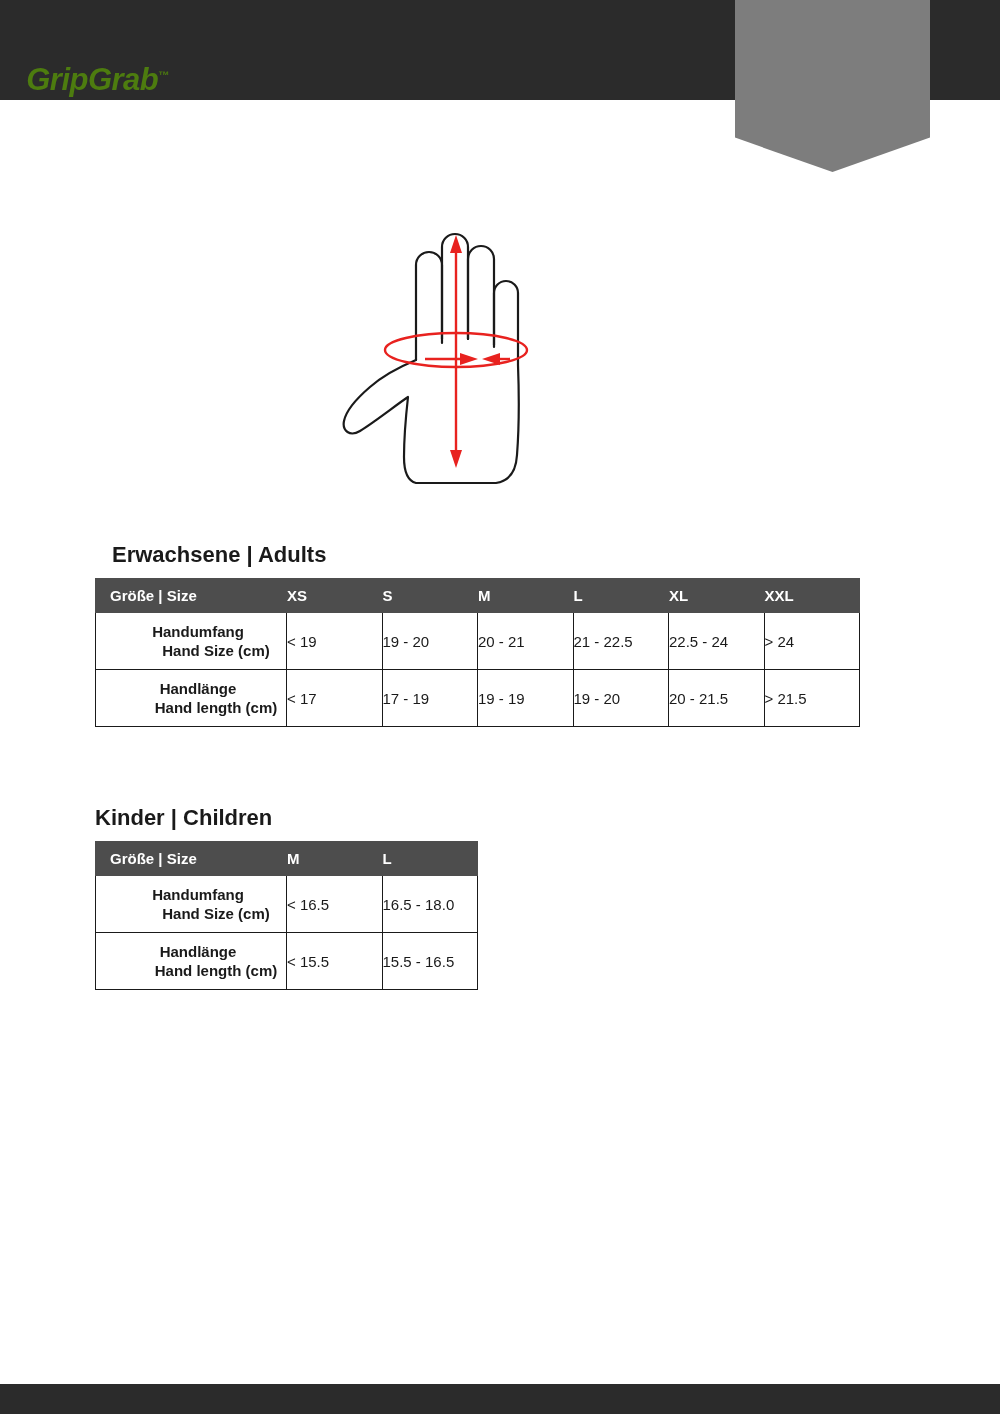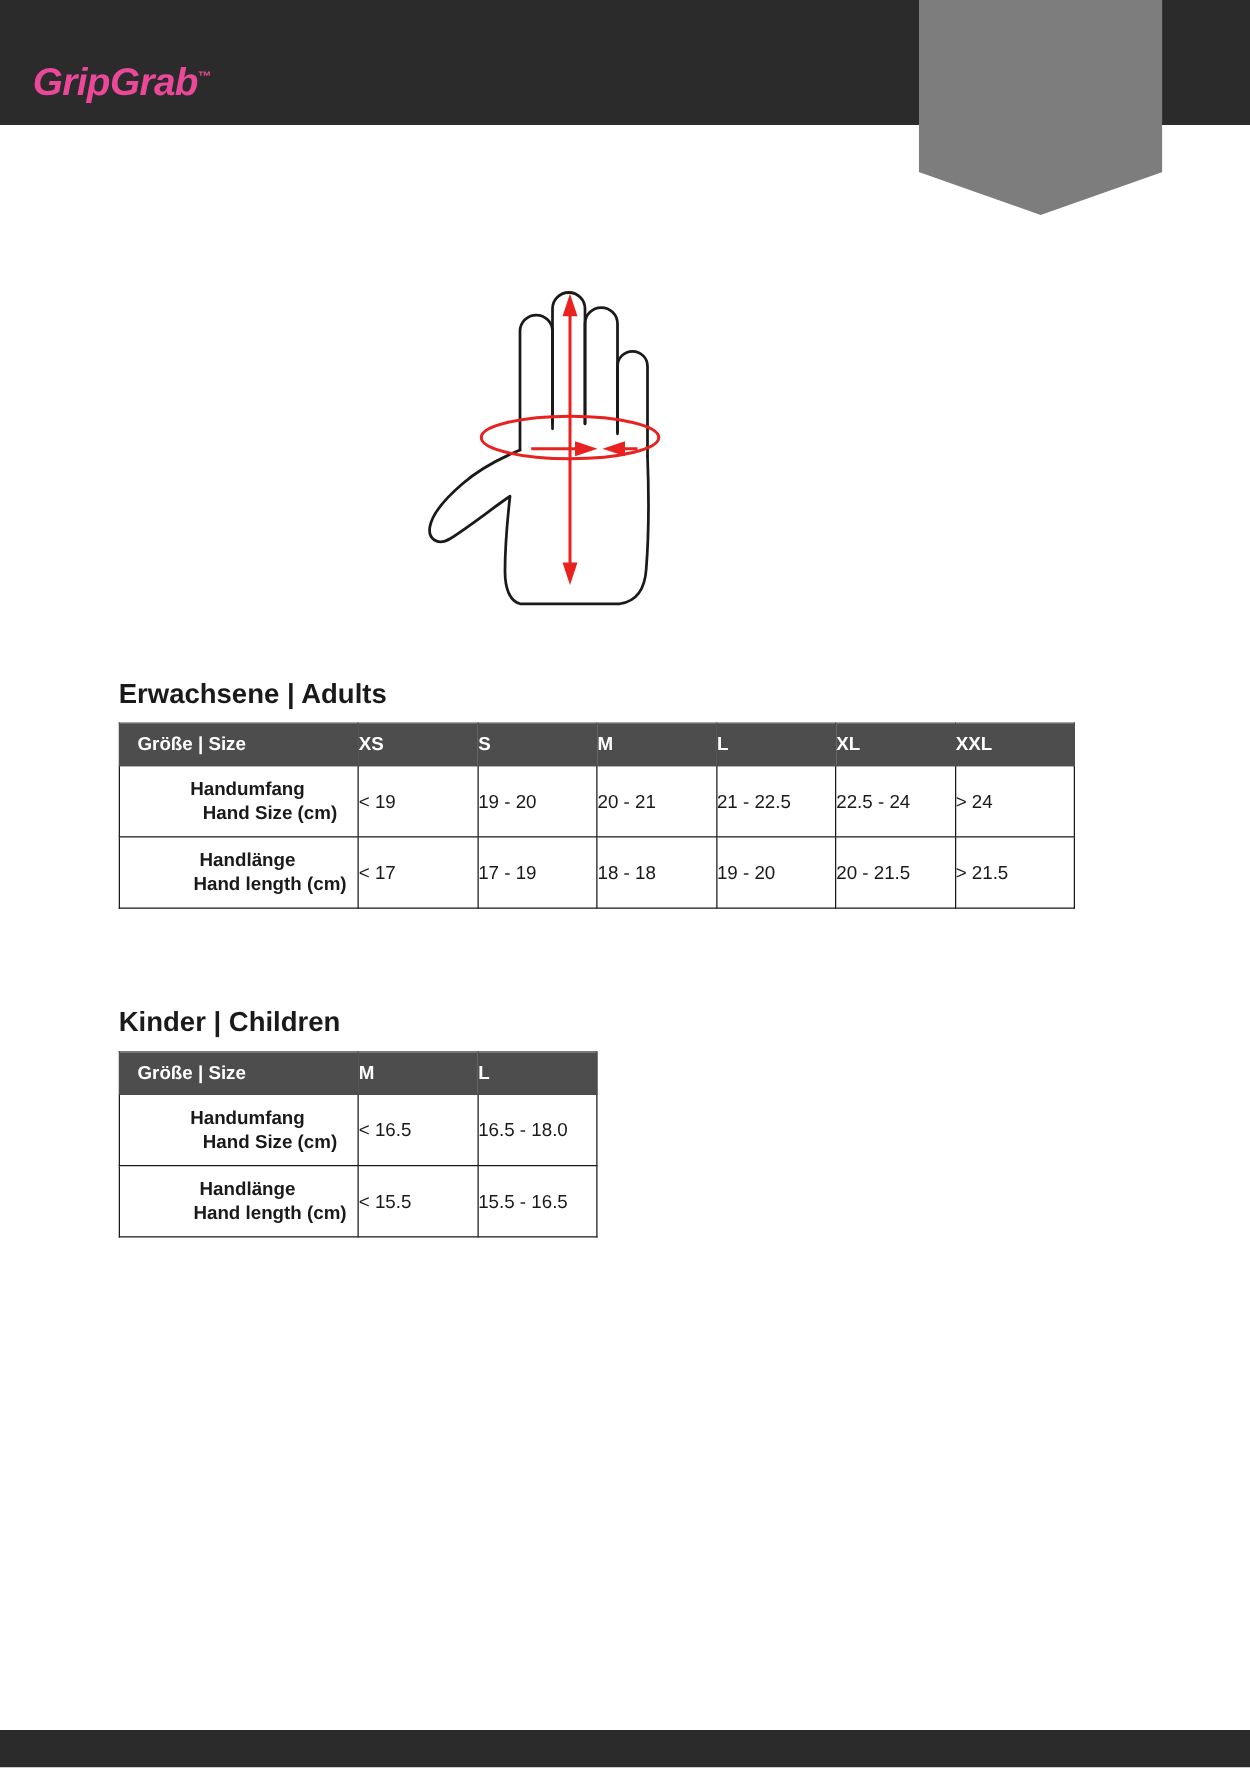--- a/index.html
+++ b/index.html
@@ -48,25 +48,25 @@
     position: absolute;
     top: 0;
     left: 735px;
     width: 195px;
     height: 172px;
     background: #7d7d7d;
     clip-path: polygon(0 0, 100% 0, 100% 80%, 50% 100%, 0 80%);
   }
   .logo-text {
     position: absolute;
-    top: 48px;
+    top: 62px;
     left: 0;
     width: 195px;
     text-align: center;
-    color: #ec4899;
+    color: #4d7c0f;
     font-size: 31px;
     font-weight: bold;
     font-style: italic;
     letter-spacing: -0.5px;
   }
   .logo-tm {
     font-size: 11px;
     font-style: normal;
     font-weight: bold;
     vertical-align: super;
@@ -81,21 +81,21 @@
     height: 290px;
   }
 
   
   .section-heading {
     position: absolute;
     font-size: 22px;
     font-weight: bold;
     color: #1a1a1a;
   }
-  #adults-heading { top: 542px; left: 95px; text-align: right; }
+  #adults-heading { top: 542px; left: 112px; text-align: right; }
   #children-heading { top: 805px; left: 95px; }
 
   
   table.size-table {
     position: absolute;
     border-collapse: collapse;
     font-size: 14.5px;
   }
   #adults-table { top: 578px; left: 95px; width: 765px; }
   #children-table { top: 841px; left: 95px; width: 383px; }
@@ -232,21 +232,21 @@
       <td>22.5 - 24</td>
       <td>&gt; 24</td>
     </tr>
     <tr>
       <td class="rowlabel">
         <span class="lbl-de">Handlänge</span>
         <span class="lbl-en">Hand length (cm)</span>
       </td>
       <td>&lt; 17</td>
       <td>17 - 19</td>
-      <td>18 - 18</td>
+      <td>19 - 19</td>
       <td>19 - 20</td>
       <td>20 - 21.5</td>
       <td>&gt; 21.5</td>
     </tr>
   </tbody>
 </table>
 
 <div class="section-heading" id="children-heading">Kinder | Children</div>
 
 <table class="size-table" id="children-table">

